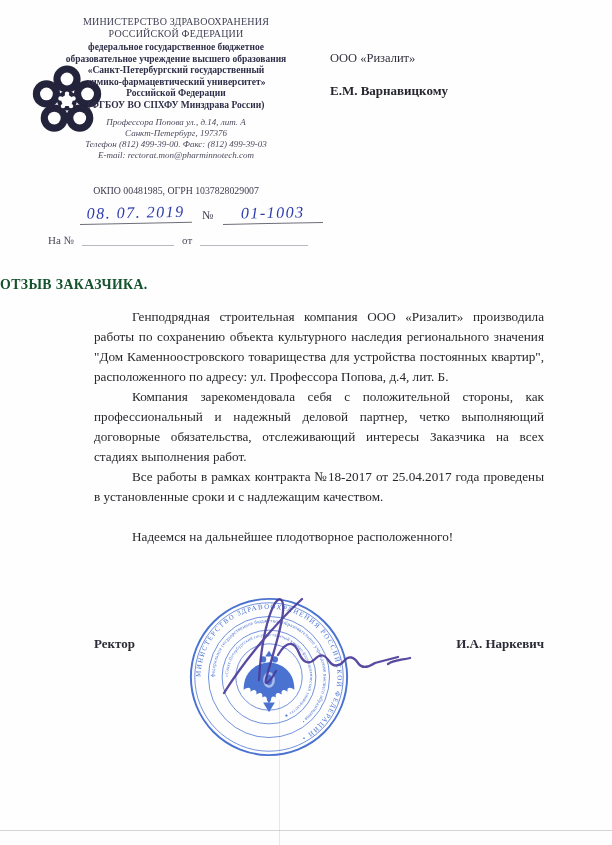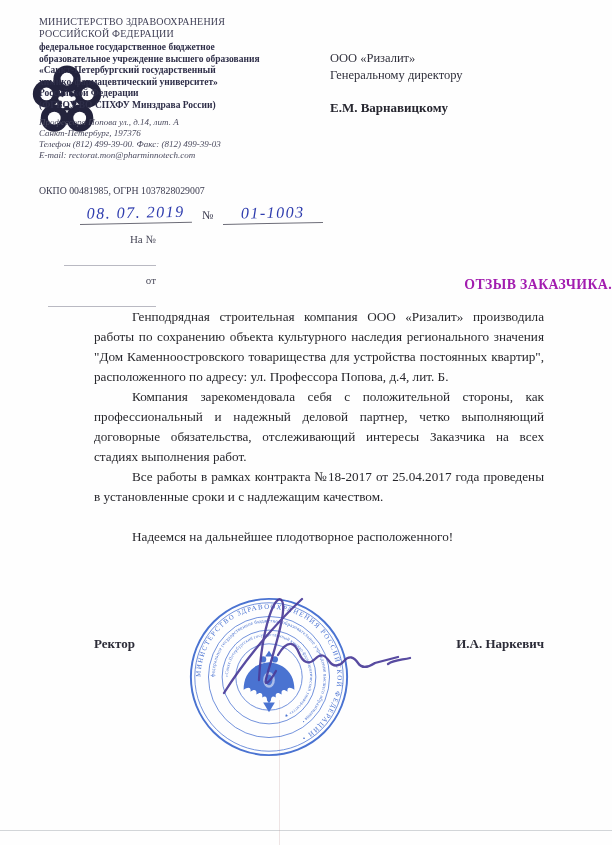--- a/index.html
+++ b/index.html
@@ -3,46 +3,46 @@
 <meta charset="utf-8">
 <style>
   html,body{margin:0;padding:0;background:#e9e9e9;}
   .page{
     position:relative;width:612px;height:845px;margin:0 auto;
     background:#fefefe;overflow:hidden;
     font-family:"Liberation Serif","DejaVu Serif",serif;
     color:#2a2a30;
   }
   
-  .letterhead{position:absolute;left:39px;top:16px;width:288px;text-align:left;}
+  .letterhead{position:absolute;left:32px;top:16px;width:288px;text-align:center;}
   .lh-ministry{font-size:10px;line-height:11.5px;color:#3f3f55;letter-spacing:.2px;}
   .lh-org{font-size:9.5px;line-height:11.5px;font-weight:bold;color:#2e2e48;margin-top:3px;}
   .lh-addr{font-size:9px;line-height:11px;font-style:italic;color:#4a4a5e;margin-top:6px;}
   .lh-codes{font-size:9.8px;line-height:13px;color:#3a3a4e;margin-top:23px;}
   .logo{position:absolute;left:27px;top:57px;width:80px;height:84px;}
   
   .date-row{position:absolute;left:80px;top:205px;display:flex;align-items:flex-end;gap:10px;}
   .hw{font-style:italic;color:#2f3dae;font-size:16px;letter-spacing:1.5px;
       border-bottom:1.2px solid #6d6d78;text-align:center;padding:0 4px 1px 4px;
       transform:rotate(-1.2deg);transform-origin:left bottom;}
   .hw.date{min-width:104px;}
   .hw.num{min-width:92px;}
   .num-sign{font-size:12px;color:#3a3a4e;padding-bottom:2px;}
   .ref-row{position:absolute;left:48px;top:233px;display:flex;align-items:flex-end;gap:8px;
-           font-size:11px;color:#4a4a5a;flex-direction:column;}
+           font-size:11px;color:#4a4a5a;}
   .blank{display:inline-block;border-bottom:1px solid #b9b9c2;height:12px;}
   .blank.b1{width:92px;}
   .blank.b2{width:108px;}
   
   .addressee{position:absolute;left:330px;top:50px;width:245px;font-size:12.5px;
              line-height:17px;color:#30303c;}
   .addressee .name{font-weight:bold;font-size:13px;margin-top:15px;color:#26262f;}
   
-  .doc-title{position:absolute;left:0;right:0;top:277px;text-align:right;
-             font-weight:bold;font-size:13.8px;letter-spacing:.4px;color:#a21caf;}
+  .doc-title{position:absolute;left:0;right:0;top:277px;text-align:left;
+             font-weight:bold;font-size:13.8px;letter-spacing:.4px;color:#14532d;}
   .body-text{position:absolute;left:94px;top:307px;width:450px;font-size:13.2px;
              line-height:20px;color:#27272c;}
   .body-text p{margin:0;text-align:justify;text-indent:38px;}
   .body-text p.closing{margin-top:20px;text-align:left;}
   
   .sig-row{position:absolute;left:94px;right:68px;top:636px;display:flex;
            justify-content:space-between;font-weight:bold;font-size:13px;color:#2c2c38;}
   .seal{position:absolute;left:186px;top:594px;width:166px;height:166px;z-index:2;}
   .sig-ink{position:absolute;left:202px;top:583px;width:215px;height:115px;z-index:3;}
   
@@ -111,21 +111,20 @@
   </div>
   <div class="ref-row">
     <span>На №</span>
     <span class="blank b1"></span>
     <span>от</span>
     <span class="blank b2"></span>
   </div>
 
   <div class="addressee">
     <div>ООО «Ризалит»</div>
-    <div>Генеральному директору</div>
     <div class="name">Е.М. Варнавицкому</div>
   </div>
 
   <div class="doc-title">ОТЗЫВ ЗАКАЗЧИКА.</div>
 
   <div class="body-text">
     <p>Генподрядная строительная компания ООО «Ризалит» производила работы по сохранению объекта культурного наследия регионального значения "Дом Каменноостровского товарищества для устройства постоянных квартир", расположенного по адресу: ул. Профессора Попова, д.4, лит. Б.</p>
     <p>Компания зарекомендовала себя с положительной стороны, как профессиональный и надежный деловой партнер, четко выполняющий договорные обязательства, отслеживающий интересы Заказчика на всех стадиях выполнения работ.</p>
     <p>Все работы в рамках контракта №18-2017 от 25.04.2017 года проведены в установленные сроки и с надлежащим качеством.</p>
     <p class="closing">Надеемся на дальнейшее плодотворное расположенного!</p>

